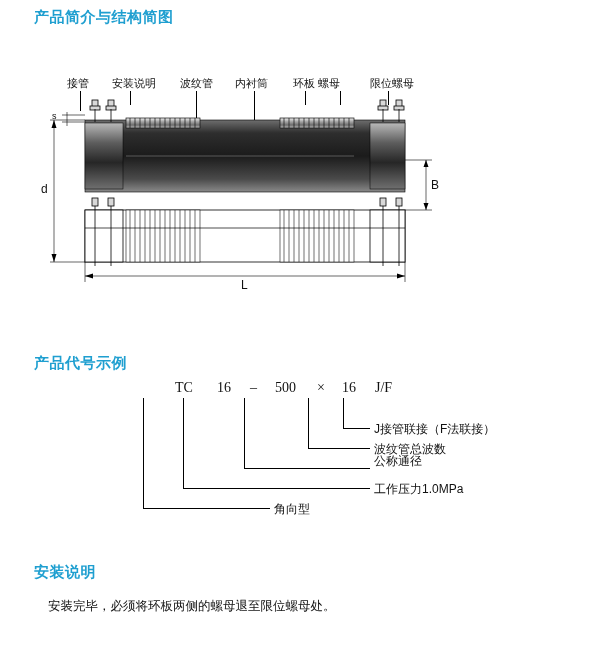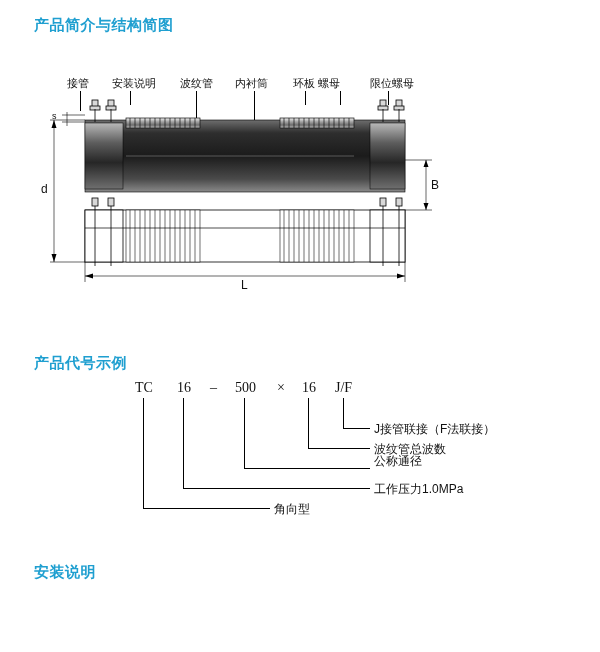--- a/index.html
+++ b/index.html
@@ -14,21 +14,21 @@
     color: #222;
     position: relative;
     overflow: hidden;
   }
   .section-title {
     font-size: 15px;
     font-weight: bold;
     color: #1f9fd0;
     letter-spacing: 0.5px;
   }
-  .title-1 { position: absolute; left: 34px; top: 16px; }
+  .title-1 { position: absolute; left: 34px; top: 8px; }
   .title-2 { position: absolute; left: 34px; top: 354px; }
   .title-3 { position: absolute; left: 34px; top: 563px; }
 
   
   #diagram-1 {
     position: absolute;
     left: 40px;
     top: 60px;
     width: 520px;
     height: 230px;
@@ -54,20 +54,21 @@
     top: 380px;
     width: 520px;
     height: 165px;
   }
   .code-token {
     position: absolute;
     font-size: 14px;
     font-family: "Liberation Serif", serif;
     color: #111;
     white-space: nowrap;
+    margin-left: 40px;
   }
   .code-desc {
     position: absolute;
     font-size: 12px;
     font-family: "Liberation Sans", sans-serif;
     color: #111;
     white-space: nowrap;
   }
   .vline { position: absolute; background: #000; width: 1px; }
   .hline { position: absolute; background: #000; height: 1px; }
@@ -302,13 +303,14 @@
   <div class="code-desc" style="left:334px; top:41px;">J接管联接（F法联接）</div>
   <div class="code-desc" style="left:334px; top:61px;">波纹管总波数</div>
   <div class="code-desc" style="left:334px; top:73px;">公称通径</div>
   <div class="code-desc" style="left:334px; top:101px;">工作压力1.0MPa</div>
   <div class="code-desc" style="left:234px; top:121px;">角向型</div>
 </div>
 
 <div class="section-title title-3">安装说明</div>
 
 <div id="install-notes">
+  <div>安装完毕，必须将环板两侧的螺母退至限位螺母处。</div>
 </div>
 
 </body></html>

